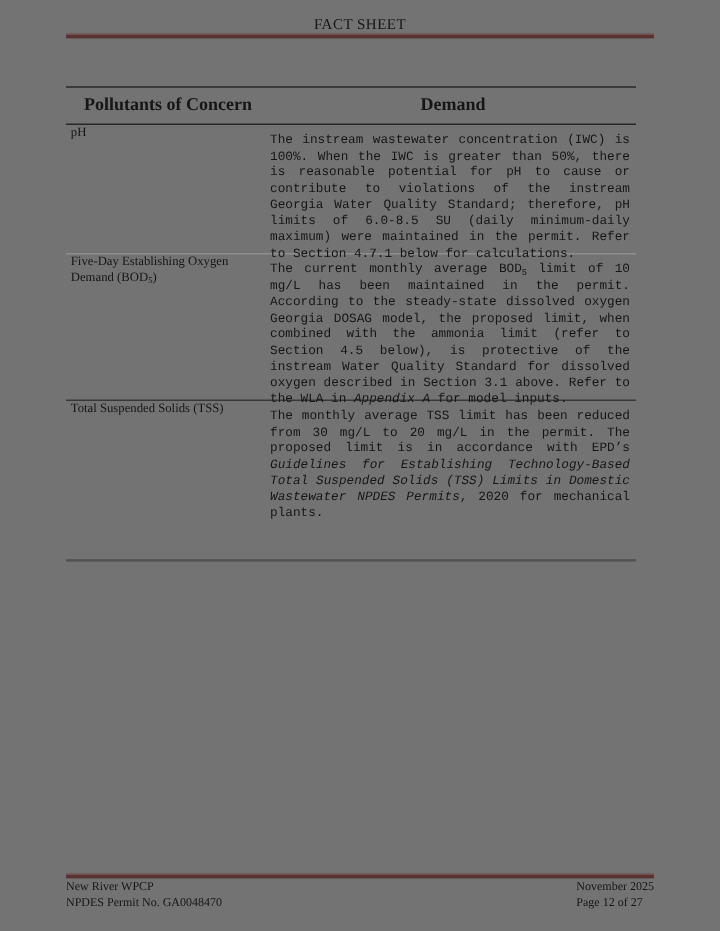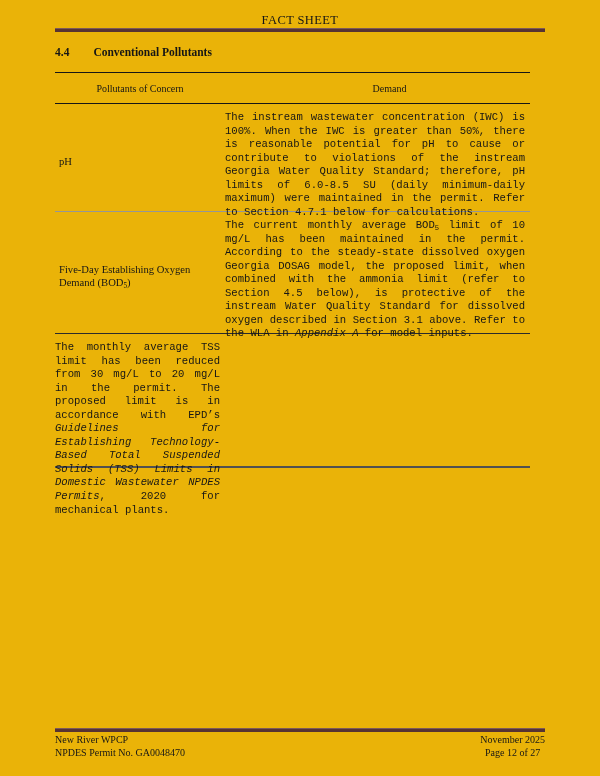--- a/index.html
+++ b/index.html
@@ -1,17 +1,17 @@
 <!DOCTYPE html>
 <html><head>
 <meta charset="utf-8">
 <style>
   html,body { margin:0; padding:0; background:#ffffff; }
   .page {
-    position:relative; width:600px; height:776px; background:#eab308;
+    position:relative; width:600px; height:776px; background:#737373;
     font-family:"Liberation Serif","DejaVu Serif",serif; color:#161616;
     overflow:hidden; margin:0 auto;
   }
   
   .doc-title {
     position:absolute; top:13px; left:55px; width:490px;
     text-align:center; font-size:12.5px; letter-spacing:0.4px;
   }
   .rule-maroon {
     position:absolute; left:55px; width:490px; height:3px;
@@ -25,59 +25,56 @@
   }
   .section-heading .sec-title { margin-left:24px; }
   
   .ptable {
     position:absolute; top:72px; left:55px; width:475px;
     border-top:1.5px solid #161616;
   }
   .trow { display:grid; grid-template-columns:170px 305px; box-sizing:border-box; }
   .thead {
     height:31px; border-bottom:1.5px solid #161616;
-    align-items:center; font-weight:normal; font-size:10px;gap:12px;
+    align-items:center; font-weight:bold; font-size:15px;
   }
   .th { text-align:center; }
   .row-ph  { height:107px; }
   .row-bod { height:122px; border-top:1px solid #969696; }
   .row-tss { height:135px; border-top:1.5px solid #2b2b2b; border-bottom:2.5px solid #515151; }
   .td-left {
-    display:flex; align-items:center; box-sizing:border-box;
+    display:flex; align-items:flex-start; box-sizing:border-box;
     padding:0 14px 0 4px; font-size:10.6px; line-height:13.4px;
   }
   .td-left > div { width:100%; }
   .td-right {
     box-sizing:border-box; padding:7px 5px 0 0;
     text-align:justify; font-size:10.6px; line-height:13.55px;font-family:Liberation Mono, monospace;
   }
   .td-right p.rp { margin:0; }
   .td-right p.rp + p.rp { margin-top:13px; }
   sub.s5 { font-size:0.68em; line-height:0; vertical-align:baseline; position:relative; top:0.25em; }
   i { font-style:italic; }
   
   .footer-rule { top:728px; }
   .doc-footer {
     position:absolute; top:734px; left:55px; width:490px;
     display:flex; justify-content:space-between;
     font-size:10px; line-height:12.6px;
   }
-  .f-right { text-align:center; }
+  .f-right { text-align:left; }
 </style>
 </head>
 <body>
 
 <div class="page">
 
   <div class="doc-title">FACT SHEET</div>
   <div class="rule-maroon header-rule"></div>
 
-  <div class="section-heading">
-    <span class="sec-num">4.4</span><span class="sec-title">Conventional Pollutants</span>
-  </div>
 
   <div class="ptable">
     <div class="trow thead">
       <div class="th">Pollutants of Concern</div>
       <div class="th">Demand</div>
     </div>
 
     <div class="trow row-ph">
       <div class="td-left">
           <div><span>pH</span></div>
@@ -90,20 +87,23 @@
     <div class="trow row-bod">
       <div class="td-left">
           <div><span>Five-Day Establishing Oxygen Demand (BOD</span><sub class="s5">5</sub><span>)</span></div>
         </div>
       <div class="td-right">
           <p class="rp"><span>The current monthly average BOD</span><sub class="s5">5</sub><span> limit of 10 mg/L has been maintained in the permit. According to the steady-state dissolved oxygen Georgia DOSAG model, the proposed limit, when combined with the ammonia limit (refer to Section 4.5 below), is protective of the instream Water Quality Standard for dissolved oxygen described in Section 3.1 above.  Refer to the WLA in </span><i>Appendix A</i><span> for model inputs.</span></p>
         </div>
     </div>
 
     <div class="trow row-tss">
+      <div class="td-left">
+          <div><span>Total Suspended Solids (TSS)</span></div>
+        </div>
       <div class="td-right">
           <p class="rp"><span>The monthly average TSS limit has been reduced from 30 mg/L to 20 mg/L in the permit.  The proposed limit is in accordance with EPD’s </span><i>Guidelines for Establishing Technology-Based Total Suspended Solids (TSS) Limits in Domestic Wastewater NPDES Permits</i><span>, 2020 for mechanical plants.</span></p>
         </div>
     </div>
   </div>
 
   <div class="rule-maroon footer-rule"></div>
 
   <div class="doc-footer">
     <div class="f-left">

